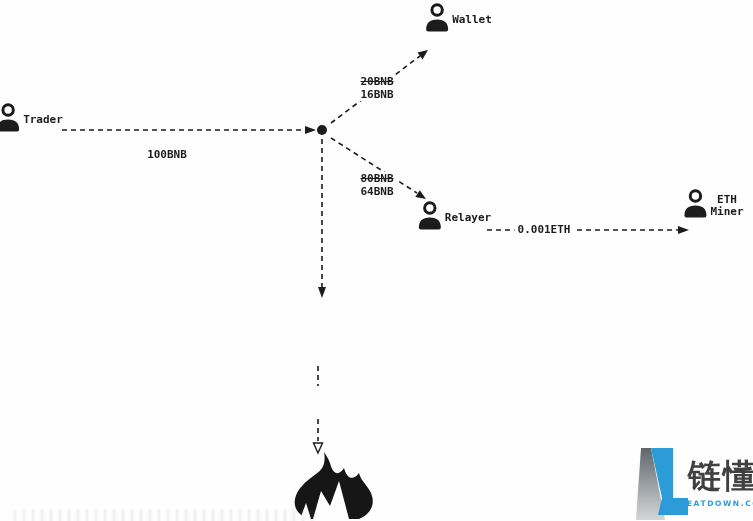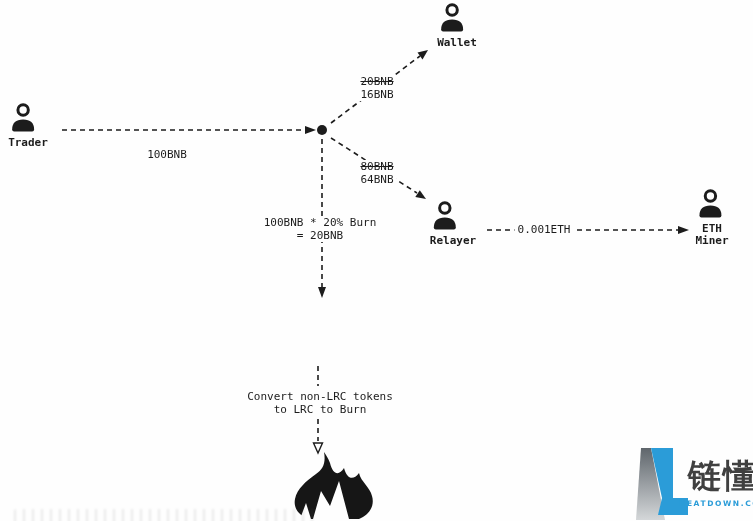--- a/index.html
+++ b/index.html
@@ -5,25 +5,25 @@
   html,body{margin:0;padding:0;background:#fff;}
   .stage{
     position:relative;width:753px;height:521px;background:#fefefe;
     font-family:"DejaVu Sans Mono","Liberation Mono",monospace;
     color:#1c1c1c;overflow:hidden;
   }
   svg{display:block}
   .layer{position:absolute;left:0;top:0}
   .dash{stroke:#1c1c1c;stroke-width:1.6;fill:none;stroke-dasharray:5 4;}
   .solid-head{fill:#1c1c1c;stroke:none;}
-  .node{position:absolute;display:flex;flex-direction:column;transform:translateX(-50%);}
+  .node{position:absolute;display:flex;flex-direction:row;align-items:center;transform:translateX(-50%);}
   .node .nlbl{margin-top:3px;font-size:11px;font-weight:700;line-height:12px;text-align:center;white-space:nowrap;}
   .lbl{
     position:absolute;transform:translateX(-50%);
-    font-size:11px;font-weight:400;line-height:13px;white-space:nowrap;
+    font-size:11px;font-weight:700;line-height:13px;white-space:nowrap;
     background:#fefefe;padding:0 3px;text-align:left;
   }
   .stack{display:flex;flex-direction:column;align-items:center;}
   .strike{text-decoration:line-through;}
   .wm{position:absolute;}
   .wm-cn{
     position:absolute;left:676px;top:458px;font-size:33px;font-weight:700;
     color:#404040;font-family:"DejaVu Sans","Liberation Sans",sans-serif;
     letter-spacing:2px;line-height:36px;white-space:nowrap;margin-left:12px;
   }
@@ -102,36 +102,28 @@
   </div>
 
 
   <div class="lbl" style="left:167px;top:124px;margin-top:24px;">100BNB</div>
 
   <div class="lbl stack" style="left:377px;top:75px;">
     <span class="strike">20BNB</span>
     <span>16BNB</span>
   </div>
 
-  <div class="lbl stack" style="left:377px;top:160px;">
+  <div class="lbl stack" style="left:377px;top:172px;">
     <span class="strike">80BNB</span>
     <span>64BNB</span>
   </div>
 
-  <div class="lbl stack" style="left:320px;top:216px;">
-    <span>100BNB * 20% Burn</span>
-    <span>= 20BNB</span>
-  </div>
 
   <div class="lbl" style="left:544px;top:223px;">0.001ETH</div>
 
-  <div class="lbl stack" style="left:320px;top:390px;">
-    <span>Convert non-LRC tokens</span>
-    <span>to LRC to Burn</span>
-  </div>
 
   <svg class="layer" style="left:287px;top:451px;" width="92" height="70" viewBox="0 0 92 70">
     <path fill="#161616" d="M37 1 C39 12 36 18 29 23 C19 30 10 38 8 48 C6 58 13 65 22 68 L72 68
          C82 64 88 55 85 45 C83 36 74 31 72 22 C66 30 60 28 57 17
          C52 25 46 24 43 12 C41 7 39 4 37 1 Z"></path>
     <path fill="#fefefe" d="M26 68 L34 40 L43 55 L52 30 L62 68 Z"></path>
     <path fill="#fefefe" d="M13 68 L19 52 L24 68 Z"></path>
   </svg>
 
   <div class="wm" style="left:634px;top:446px;">

